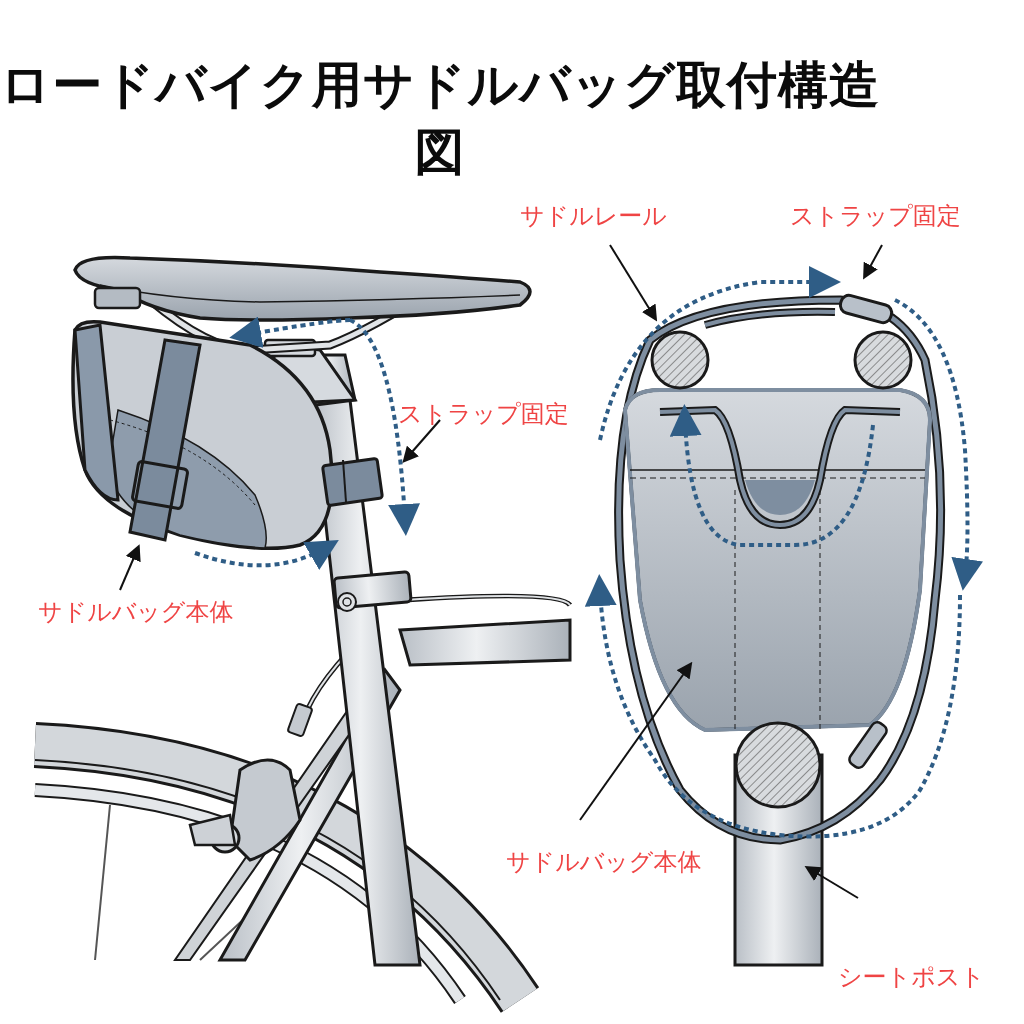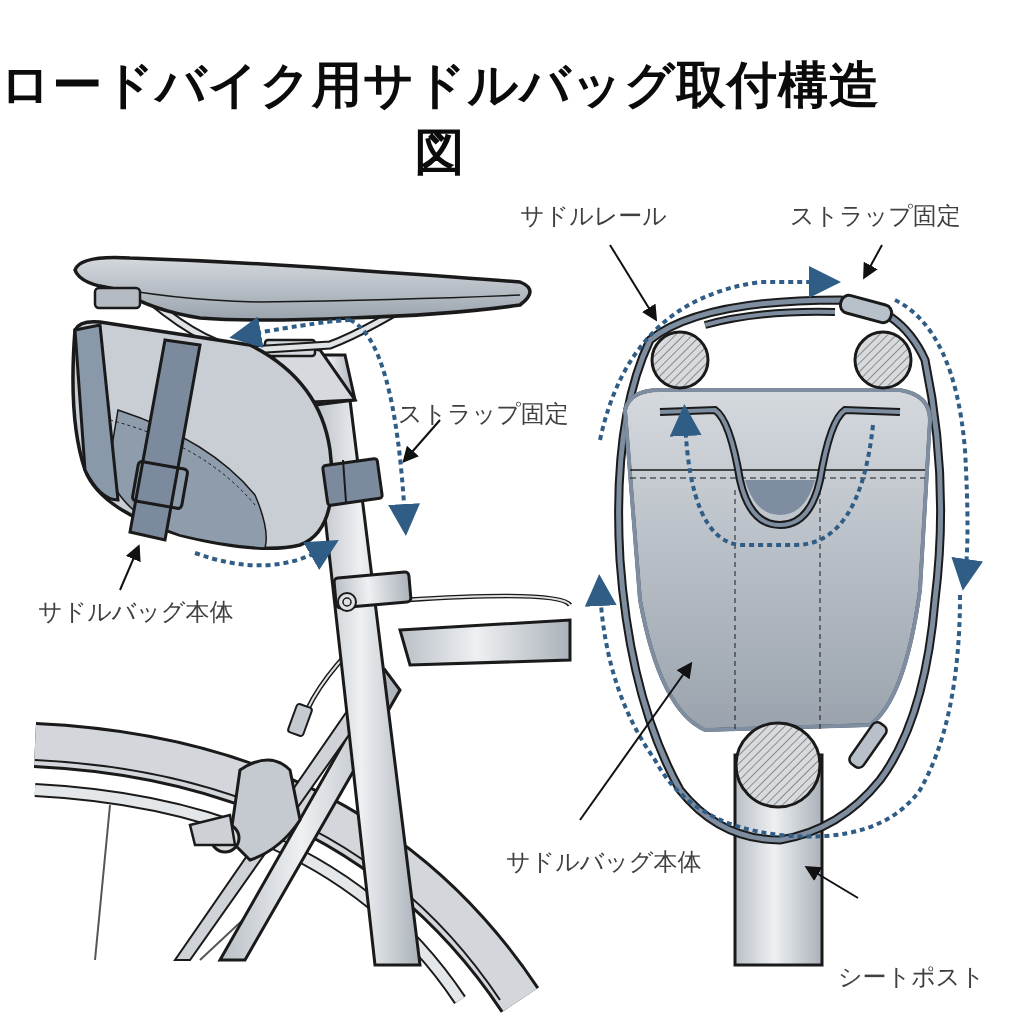--- a/index.html
+++ b/index.html
@@ -1,20 +1,20 @@
 <!DOCTYPE html>
 <html><head>
 <meta charset="utf-8">
 <style>
   html, body { margin:0; padding:0; background:#ffffff; }
   body { width:1024px; height:1024px; position:relative; overflow:hidden;
          font-family:"DejaVu Sans", "Liberation Sans", sans-serif; color:#111; }
   .title { position:absolute; left:0; top:52px; width:880px; text-align:center;
            font-size:50px; font-weight:bold; letter-spacing:1px; color:#0b0b0b; }
-  .label { position:absolute; font-size:24px; color:#404040; white-space:nowrap; }
+  .label { position:absolute; font-size:24px; color:#ef4444; white-space:nowrap; }
   svg.art { position:absolute; left:0; top:0; }
 </style>
 </head>
 <body>
 
 <div class="title">ロードバイク用サドルバッグ取付構造図</div>
 
 <svg class="art" width="1024" height="1024" viewBox="0 0 1024 1024">
   <defs>
     <linearGradient id="metal" x1="0" x2="1" y1="0" y2="0">

